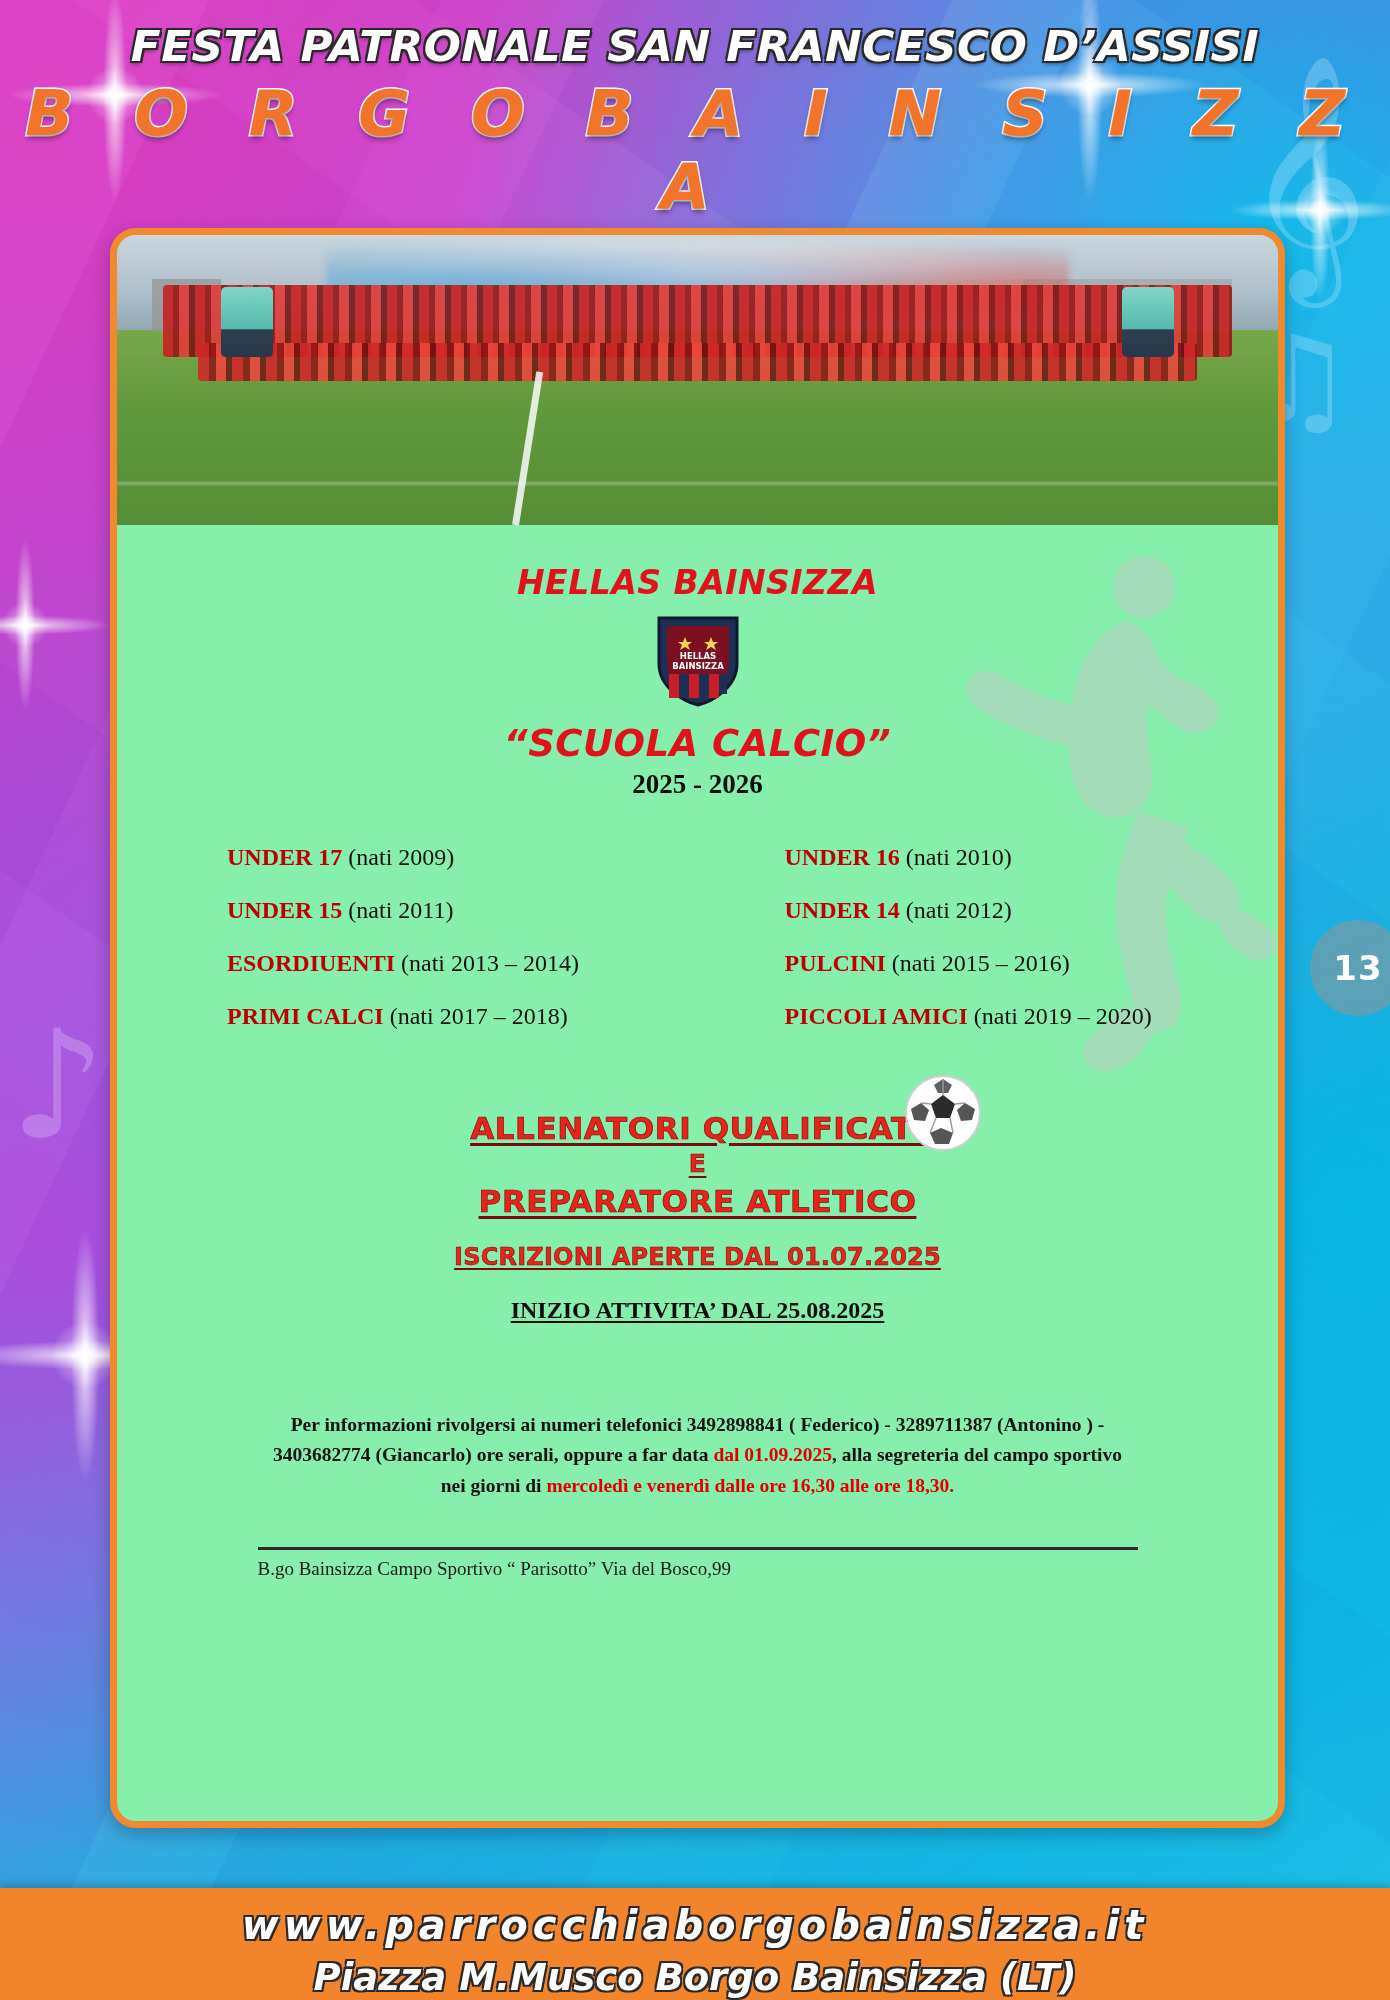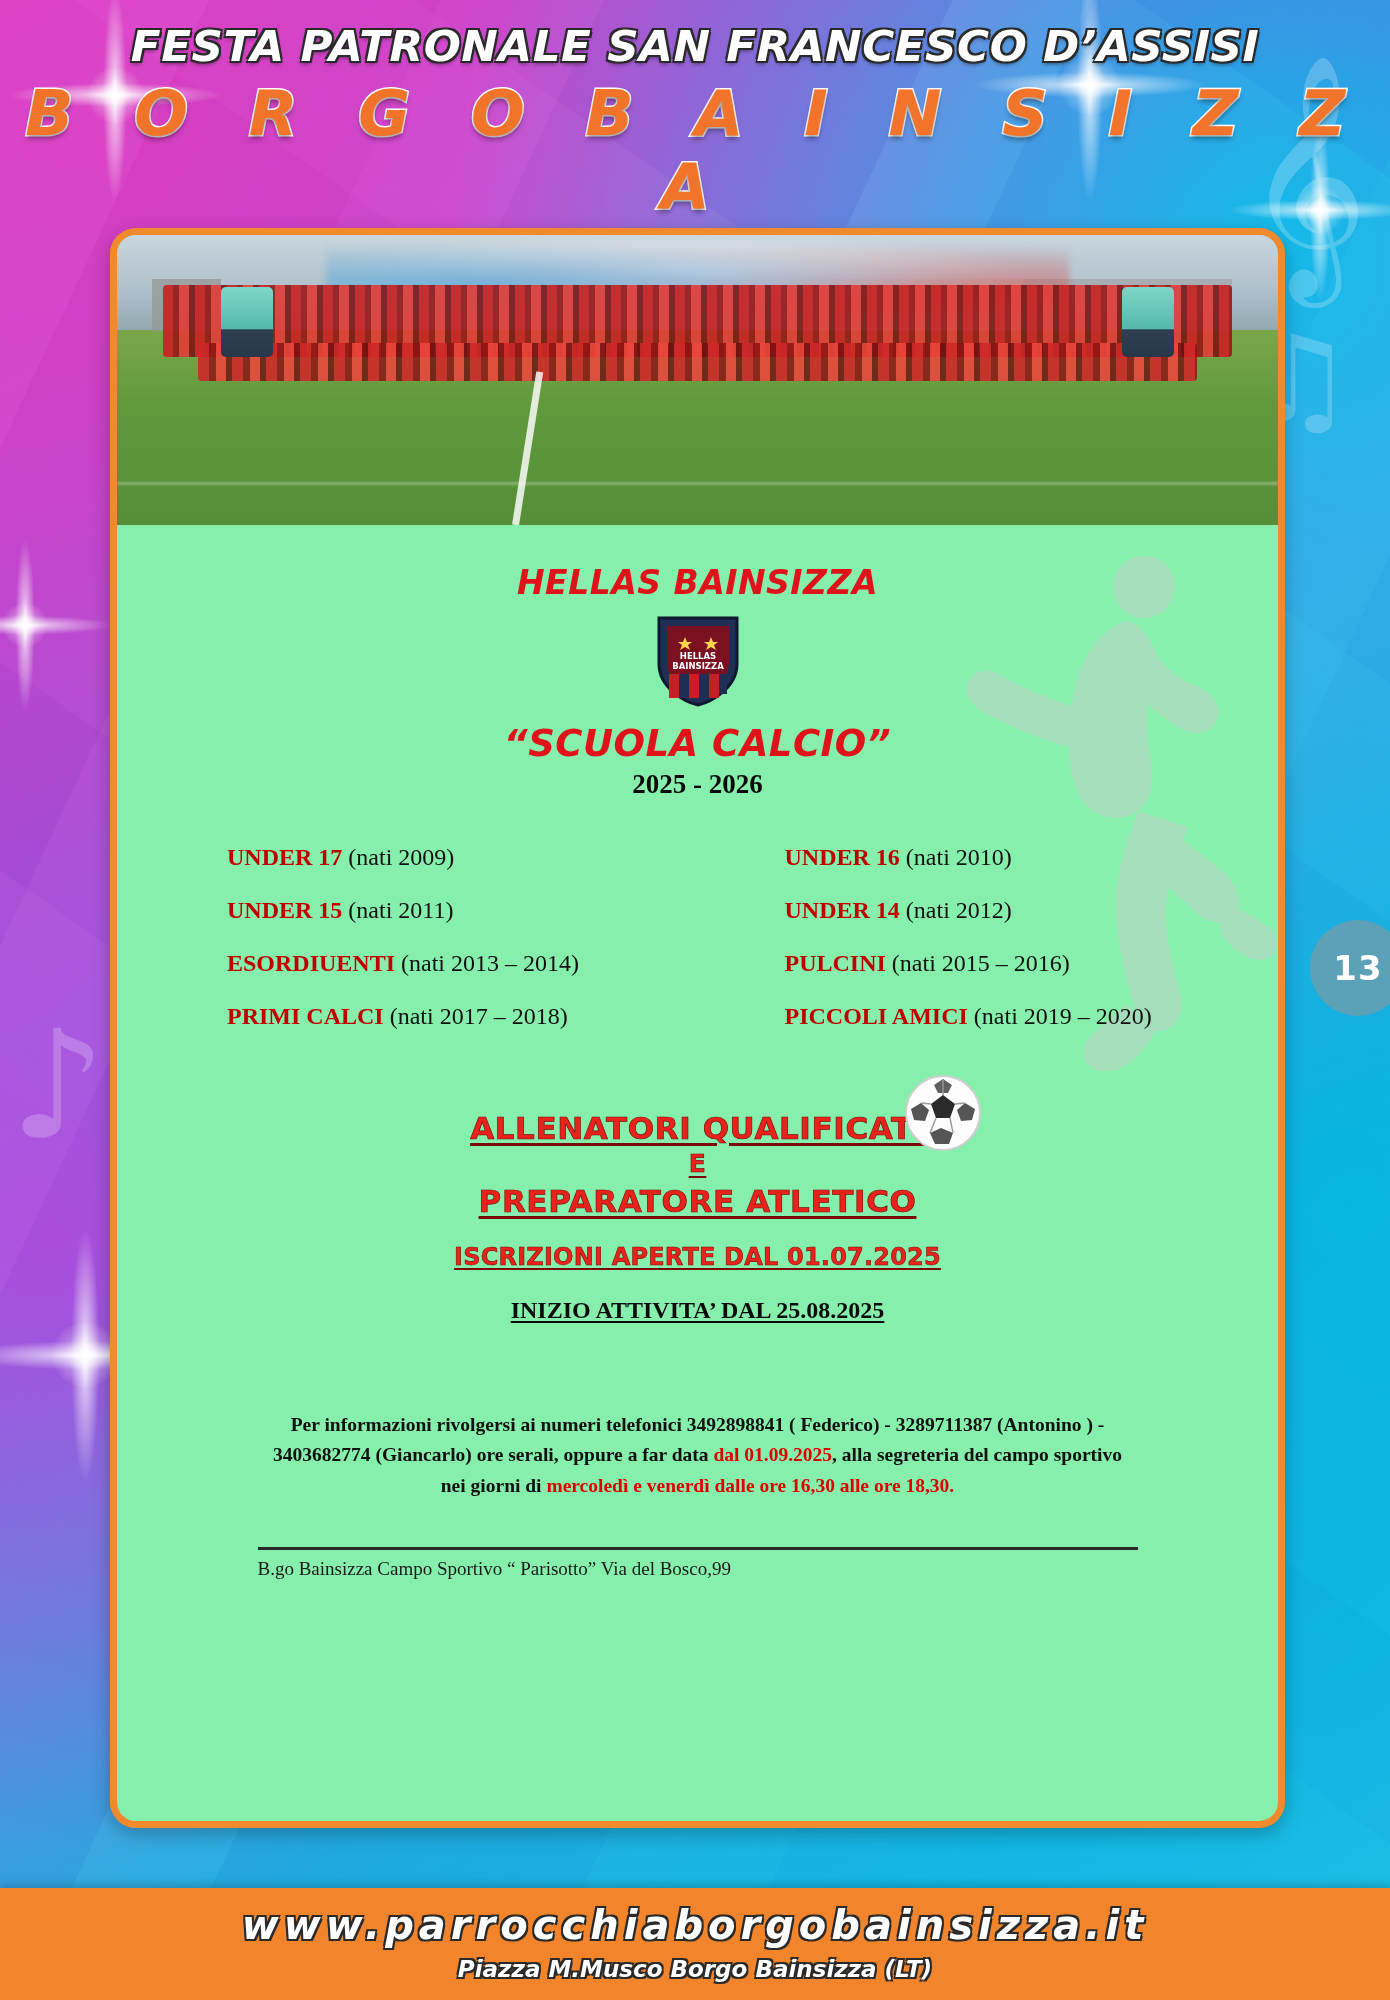--- a/index.html
+++ b/index.html
@@ -365,21 +365,21 @@
     letter-spacing: 5px;
     color: #ffffff;
     text-shadow: -2px -2px 0 #2a2a2a, 2px -2px 0 #2a2a2a, -2px 2px 0 #2a2a2a, 2px 2px 0 #2a2a2a;
   }
   .footer-addr {
     margin-top: 8px;
     text-align: center;
     font-family: "DejaVu Sans", sans-serif;
     font-weight: bold;
     font-style: italic;
-    font-size: 23px;
+    font-size: 37px;
     color: #ffffff;
     text-shadow: -2px -2px 0 #2a2a2a, 2px -2px 0 #2a2a2a, -2px 2px 0 #2a2a2a, 2px 2px 0 #2a2a2a;
   }
 </style>
 </head>
 <body>
 
 <div class="page-bg"></div>
 <div class="bg-facets"></div>
 

